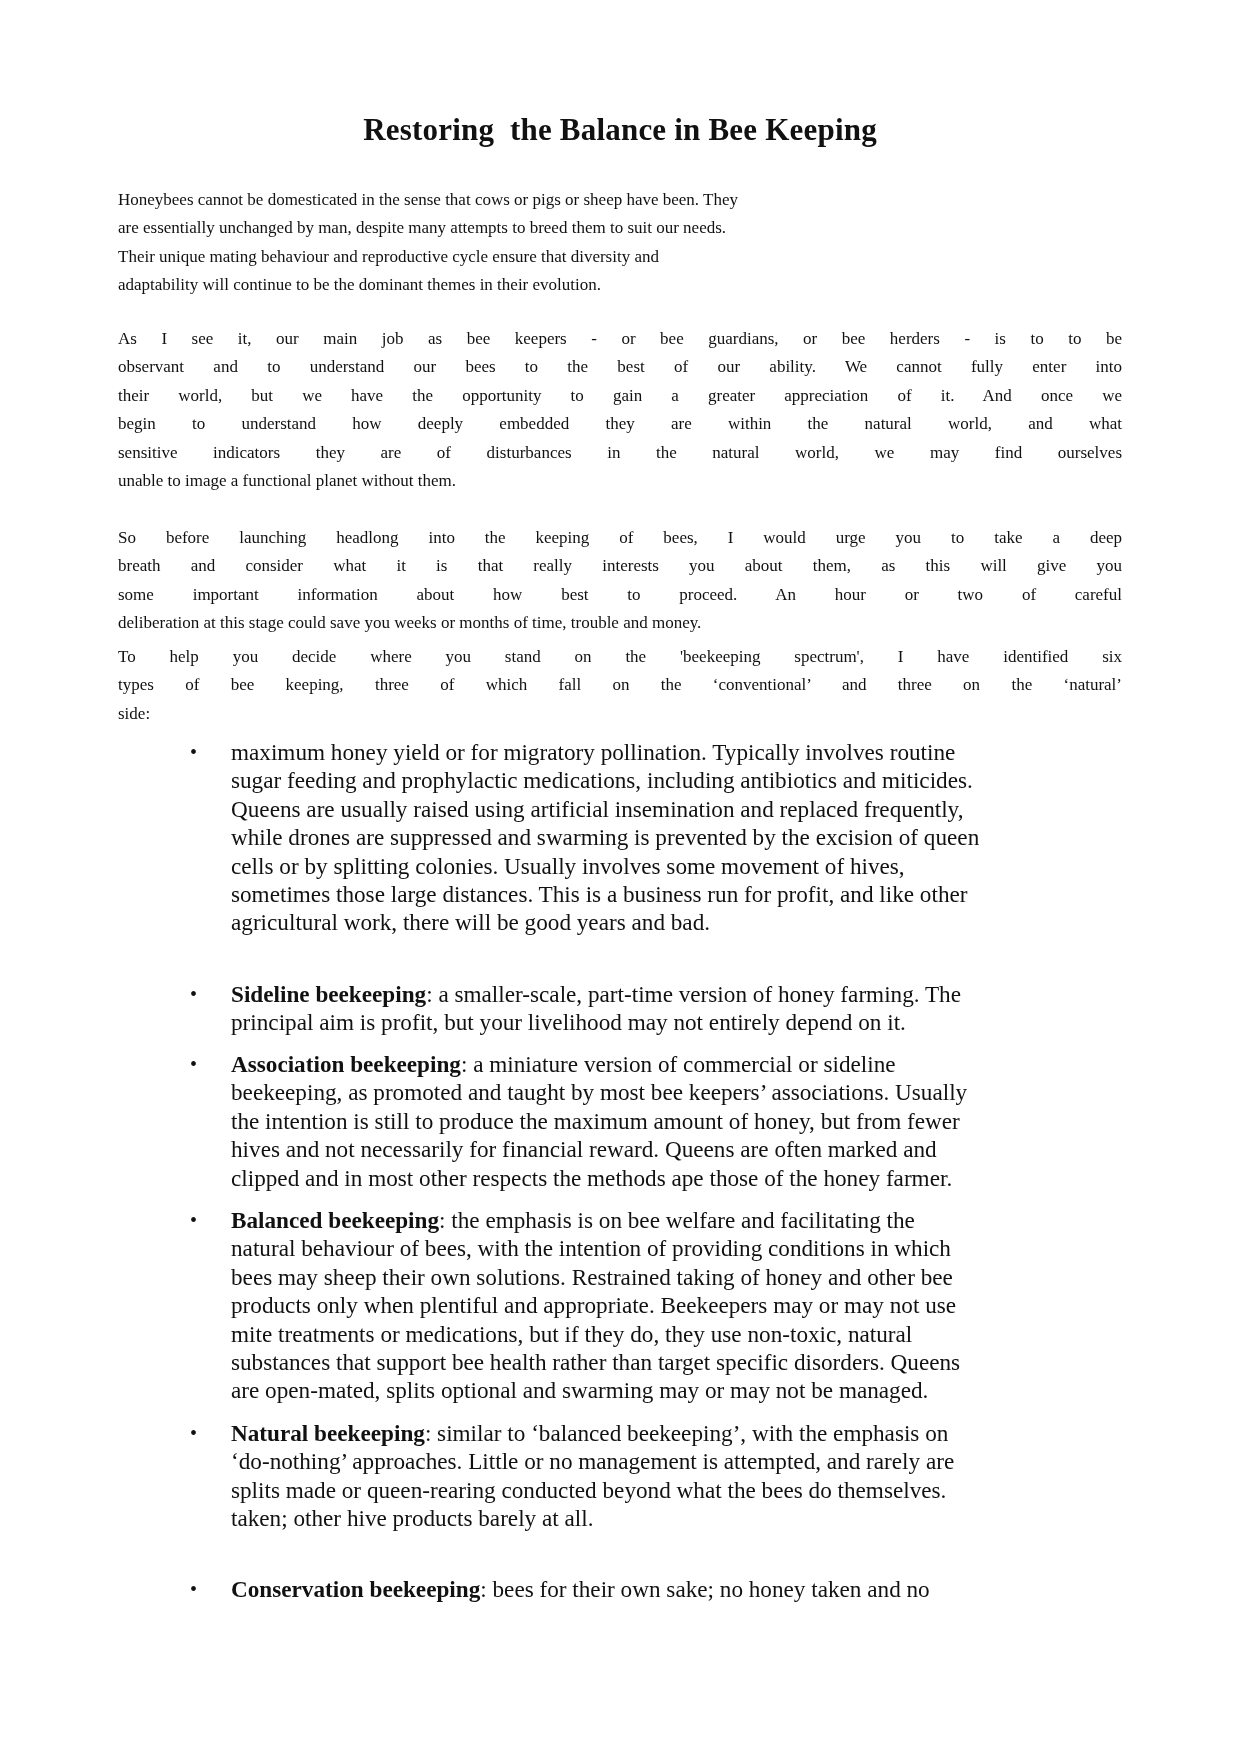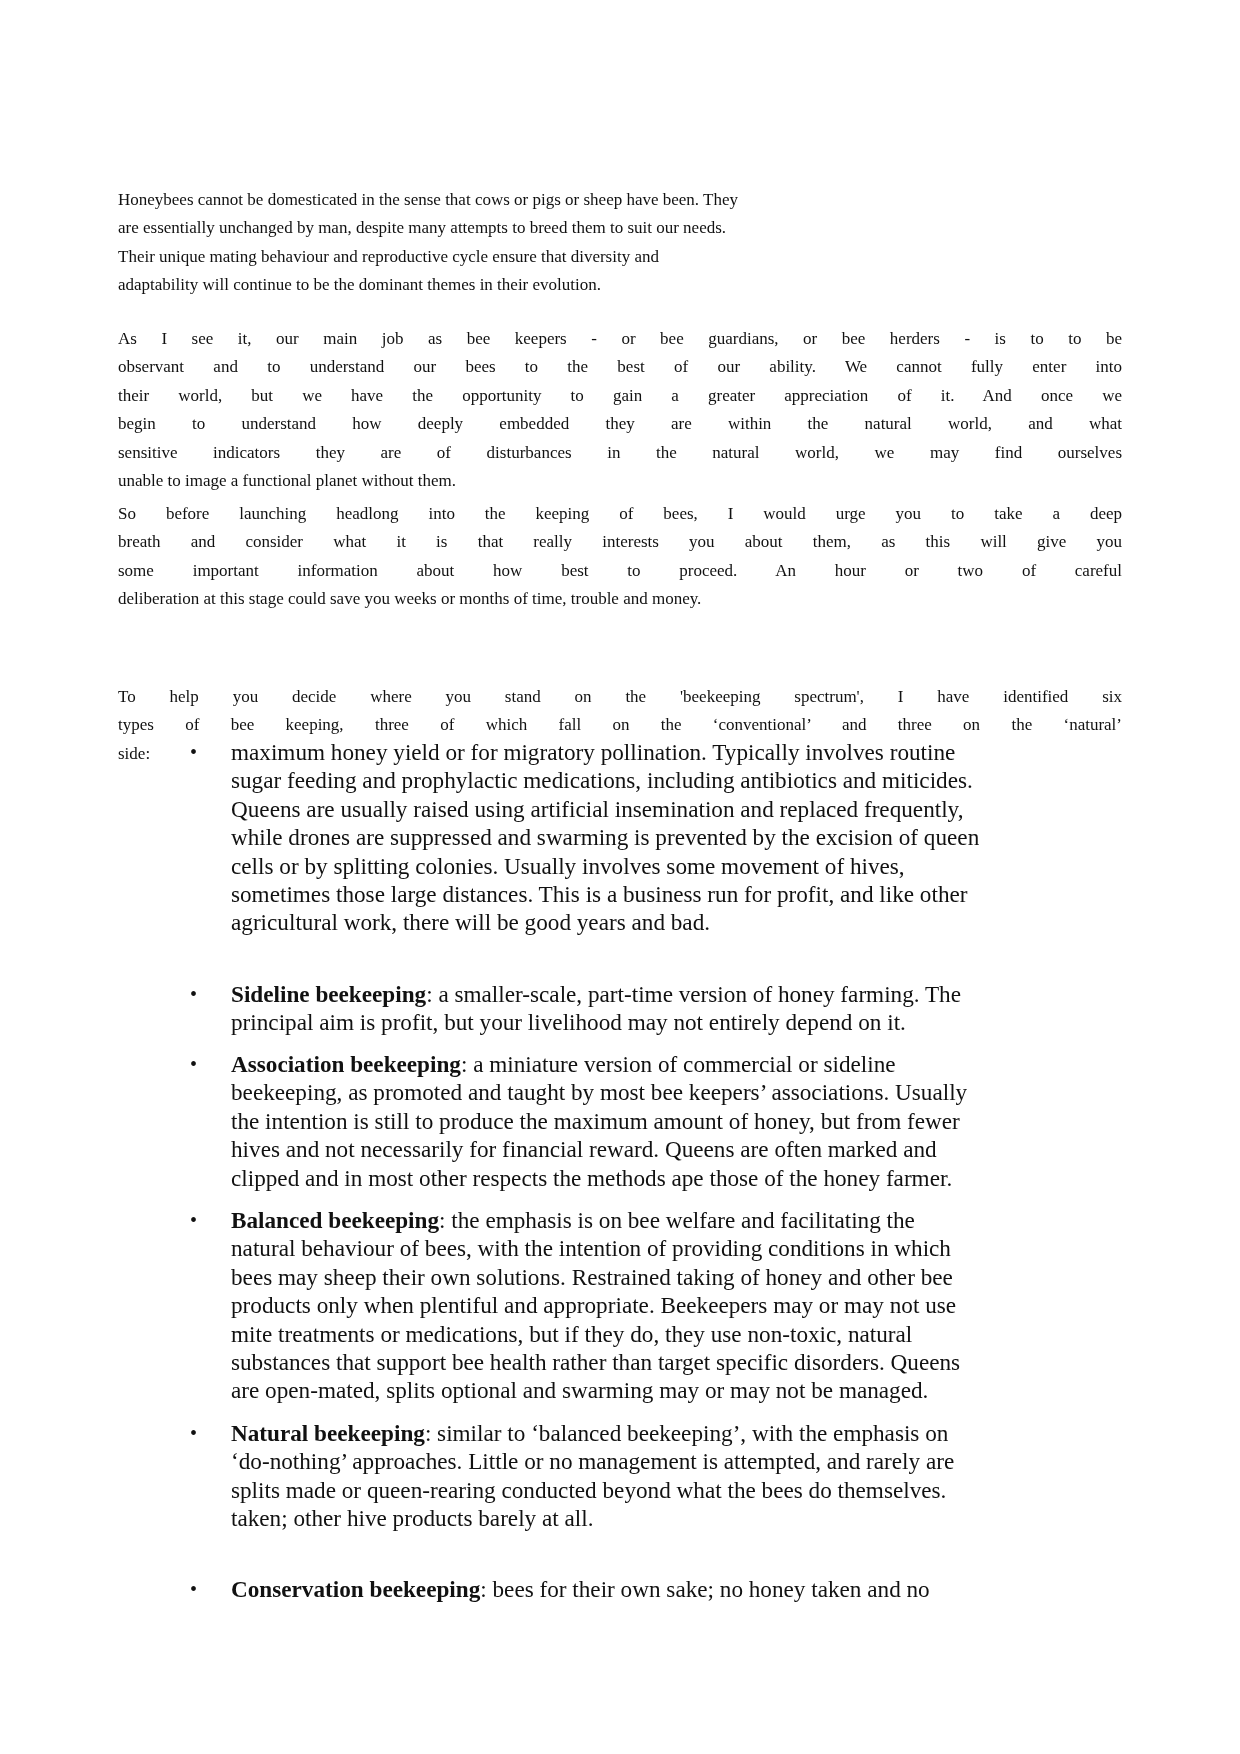--- a/index.html
+++ b/index.html
@@ -88,45 +88,46 @@
     }
     .bullet .term {
       font-weight: bold;
     }
   </style>
 </head>
 <body>
 
 <div class="page">
 
+  <h1 class="title">Restoring  the Balance in Bee Keeping</h1>
 
   <p class="para" style="top:186px;">
     <span class="ln">Honeybees cannot be domesticated in the sense that cows or pigs or sheep have been. They</span>
     <span class="ln">are essentially unchanged by man, despite many attempts to breed them to suit our needs.</span>
     <span class="ln">Their unique mating behaviour and reproductive cycle ensure that diversity and</span>
     <span class="ln">adaptability will continue to be the dominant themes in their evolution.</span>
   </p>
 
   <p class="para justify" style="top:325px;">
     <span class="ln">As I see it, our main job as bee keepers - or bee guardians, or bee herders - is to to be</span>
     <span class="ln">observant and to understand our bees to the best of our ability. We cannot fully enter into</span>
     <span class="ln">their world, but we have the opportunity to gain a greater appreciation of it. And once we</span>
     <span class="ln">begin to understand how deeply embedded they are within the natural world, and what</span>
     <span class="ln">sensitive indicators they are of disturbances in the natural world, we may find ourselves</span>
     <span class="ln last">unable to image a functional planet without them.</span>
   </p>
 
-  <p class="para justify" style="top:500px;">
+  <p class="para justify" style="top:524px;">
     <span class="ln">So before launching headlong into the keeping of bees, I would urge you to take a deep</span>
     <span class="ln">breath and consider what it is that really interests you about them, as this will give you</span>
     <span class="ln">some important information about how best to proceed. An hour or two of careful</span>
     <span class="ln last">deliberation at this stage could save you weeks or months of time, trouble and money.</span>
   </p>
 
-  <p class="para justify" style="top:643px;margin-top:40px;">
+  <p class="para justify" style="top:643px;">
     <span class="ln">To help you decide where you stand on the 'beekeeping spectrum', I have identified six</span>
     <span class="ln">types of bee keeping, three of which fall on the ‘conventional’ and three on the ‘natural’</span>
     <span class="ln last">side:</span>
   </p>
 
   <ul class="bullets">
 
     <li class="bullet" style="top:738px;">
       <span class="dot">•</span>
       <div class="body">

